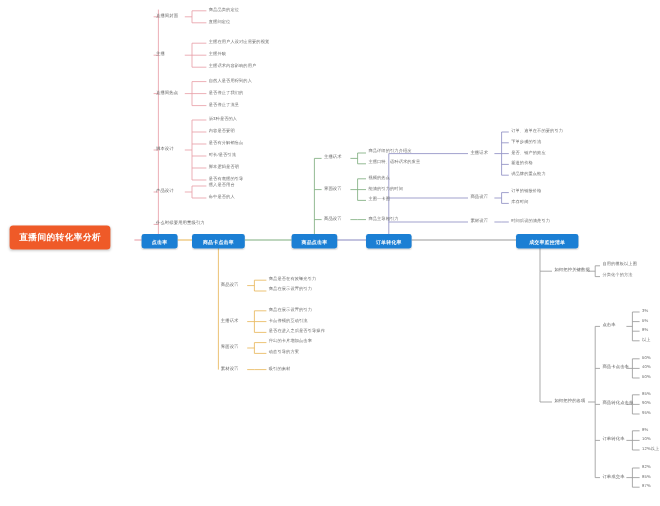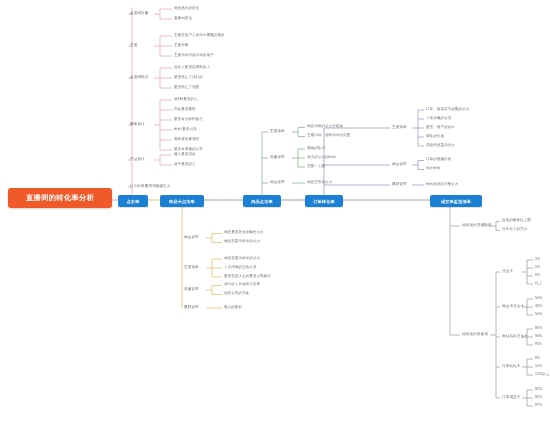--- a/index.html
+++ b/index.html
@@ -5,21 +5,21 @@
   html,body{margin:0;padding:0;}
   body{
     width:550px;height:422px;background:#ffffff;overflow:hidden;position:relative;
     font-family:"Liberation Sans","DejaVu Sans",sans-serif;
   }
   #canvas{position:absolute;left:0;top:0;width:550px;height:422px;}
   svg.links{position:absolute;left:0;top:0;width:550px;height:422px;pointer-events:none;}
   .node{position:absolute;box-sizing:border-box;white-space:nowrap;}
   .root{
     background:#ef5a28;color:#ffffff;font-weight:bold;font-size:7.2px;
-    border-radius:3px;padding:5px 18px;letter-spacing:.4px;
+    border-radius:3px;padding:5px 8px;letter-spacing:.4px;
     box-shadow:0 1px 2px rgba(0,0,0,.18);
   }
   .main{
     background:#1b7fd4;color:#ffffff;font-size:4.1px;font-weight:bold;
     border-radius:2px;padding:3.5px 4px;text-align:center;letter-spacing:.2px;
     box-shadow:0 1px 1px rgba(0,0,0,.13);
   }
   .leaf{
     color:#6b6b6b;font-size:3.5px;letter-spacing:.1px;line-height:1;
   }

